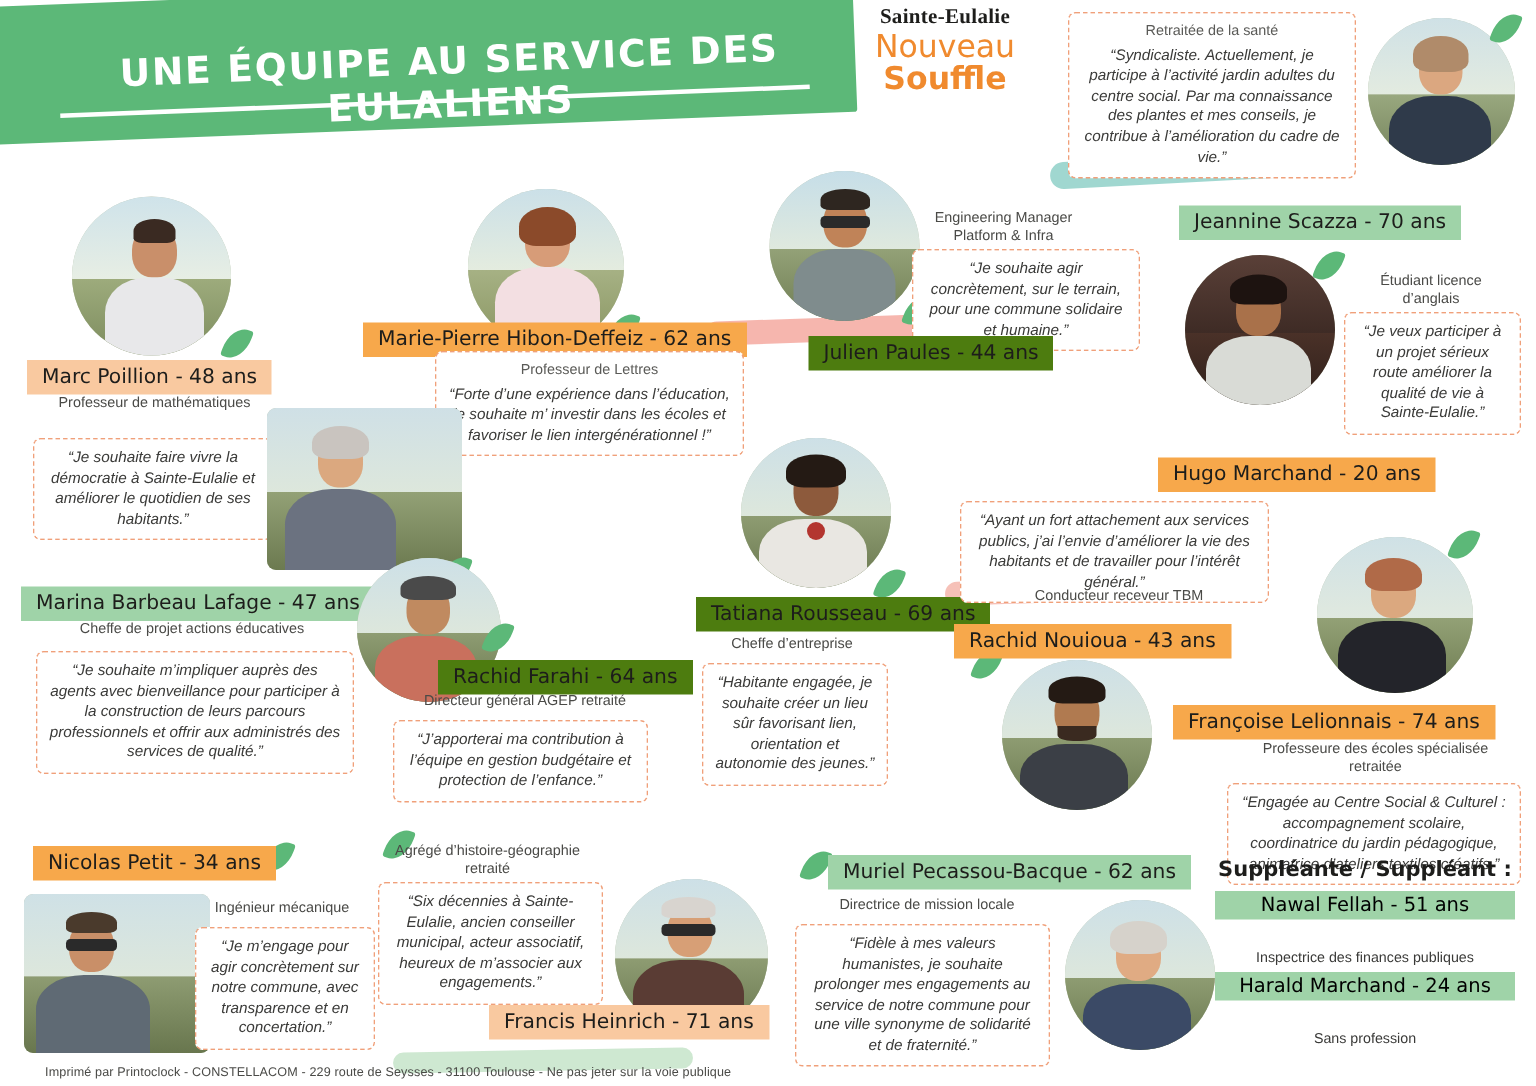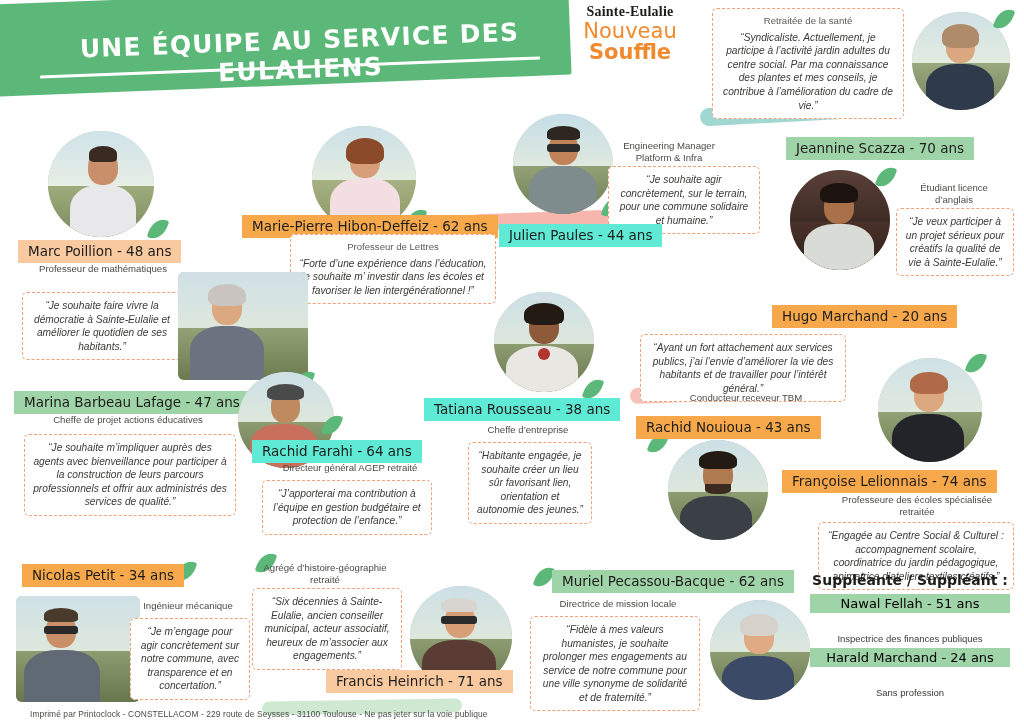--- a/index.html
+++ b/index.html
@@ -71,21 +71,21 @@
     transform:rotate(20deg);
   }
 
   
   .name {
     position:absolute; padding:3px 10px 4px 10px;
     font-size:13.5px; color:#1d1d1b; white-space:nowrap;
     font-family:"DejaVu Sans", sans-serif;
   }
   .name.orange { background:#f7a84b; }
-  .name.pink   { background:#5eead4; }
+  .name.pink   { background:#4d7c0f;margin-left:40px; }
   .name.peach  { background:#f9c9a0; }
   .name.green  { background:#9fd3a8; }
 
   
   .quote {
     position:absolute;
     background:#ffffff;
     border:1.2px dashed #f0a07a;
     border-radius:5px;
     padding:6px 8px;
@@ -204,21 +204,21 @@
 <div class="photo" style="left:790px; top:170px; width:100px; height:100px;">
   <div class="sky" style="background:linear-gradient(#5a4038,#3e2b25);"></div>
   <div class="ground" style="background:linear-gradient(#4a3128,#2e1f1a);"></div>
   <div class="head" style="left:34px; top:20px; width:30px; height:34px; background:#a9714a;"></div>
   <div class="abs" style="left:30px; top:13px; width:38px; height:20px; background:#1d1310; border-radius:50% 50% 25% 25%;"></div>
   <div class="torso" style="left:14px; top:54px; width:70px; height:52px; background:#d9dbd6;"></div>
 </div>
 <div class="leaf" style="left:878px; top:166px;"></div>
 <div class="plainrole" style="left:902px; top:182px; width:104px;">Étudiant licence d’anglais</div>
 <div class="quote" style="left:896px; top:208px; width:118px;">
-  <span class="txt">“Je veux participer à un projet sérieux pour créatifs la qualité de vie à Sainte-Eulalie.”</span>
+  <span class="txt">“Je veux participer à un projet sérieux route améliorer la qualité de vie à Sainte-Eulalie.”</span>
 </div>
 <div class="name orange" style="left:772px; top:305px;">Hugo Marchand - 20 ans</div>
 
 <div class="photo sq" style="left:178px; top:272px; width:130px; height:108px; border-radius:6px;">
   <div class="sky" style="background:linear-gradient(#cfe0e6,#dde7dc);"></div>
   <div class="ground" style="background:linear-gradient(#93a176,#6c7a50);"></div>
   <div class="head" style="left:34px; top:18px; width:30px; height:35px; background:#dba87f;"></div>
   <div class="abs" style="left:30px; top:12px; width:38px; height:22px; background:#c9c4bf; border-radius:50% 50% 30% 30%;"></div>
   <div class="torso" style="left:12px; top:54px; width:74px; height:56px; background:#6b7280;"></div>
 </div>
@@ -245,21 +245,21 @@
 
 <div class="photo" style="left:494px; top:292px; width:100px; height:100px;">
   <div class="sky" style="background:linear-gradient(#cde0e7,#dde7dc);"></div>
   <div class="ground" style="background:linear-gradient(#8e9c72,#68764e);"></div>
   <div class="head" style="left:35px; top:18px; width:30px; height:34px; background:#8d5a3c;"></div>
   <div class="abs" style="left:30px; top:11px; width:40px; height:22px; background:#241a14; border-radius:50% 50% 30% 30%;"></div>
   <div class="torso" style="left:12px; top:54px; width:72px; height:52px; background:#e9e7e2;"></div>
   <div class="abs" style="left:44px; top:56px; width:12px; height:12px; background:#b3352f; border-radius:50%;"></div>
 </div>
 <div class="leaf" style="left:585px; top:378px;"></div>
-<div class="name pink" style="left:424px; top:398px;">Tatiana Rousseau - 38 ans</div>
+<div class="name pink" style="left:424px; top:398px;">Tatiana Rousseau - 69 ans</div>
 <div class="plainrole" style="left:462px; top:424px; width:132px;">Cheffe d’entreprise</div>
 <div class="quote" style="left:468px; top:442px; width:124px;">
   <span class="txt">“Habitante engagée, je souhaite créer un lieu sûr favorisant lien, orientation et autonomie des jeunes.”</span>
 </div>
 
 <div class="photo" style="left:668px; top:440px; width:100px; height:100px;">
   <div class="sky" style="background:linear-gradient(#cde0e7,#dde7dc);"></div>
   <div class="ground" style="background:linear-gradient(#8e9c72,#68764e);"></div>
   <div class="head" style="left:35px; top:18px; width:30px; height:34px; background:#b07a50;"></div>
   <div class="abs" style="left:31px; top:11px; width:38px; height:18px; background:#241a14; border-radius:50% 50% 25% 25%;"></div>

